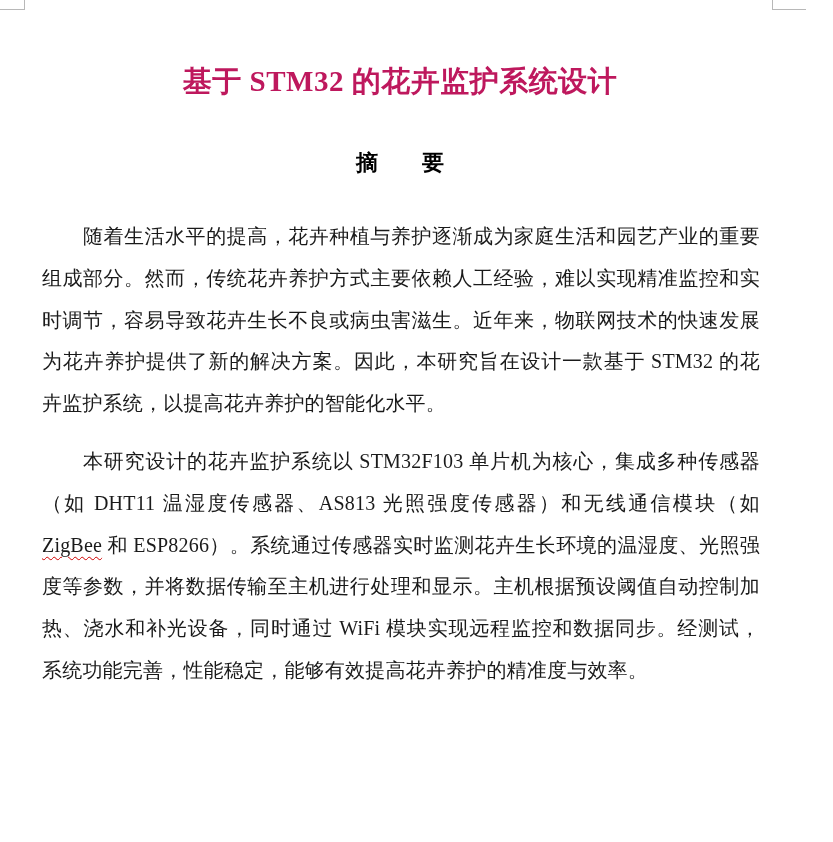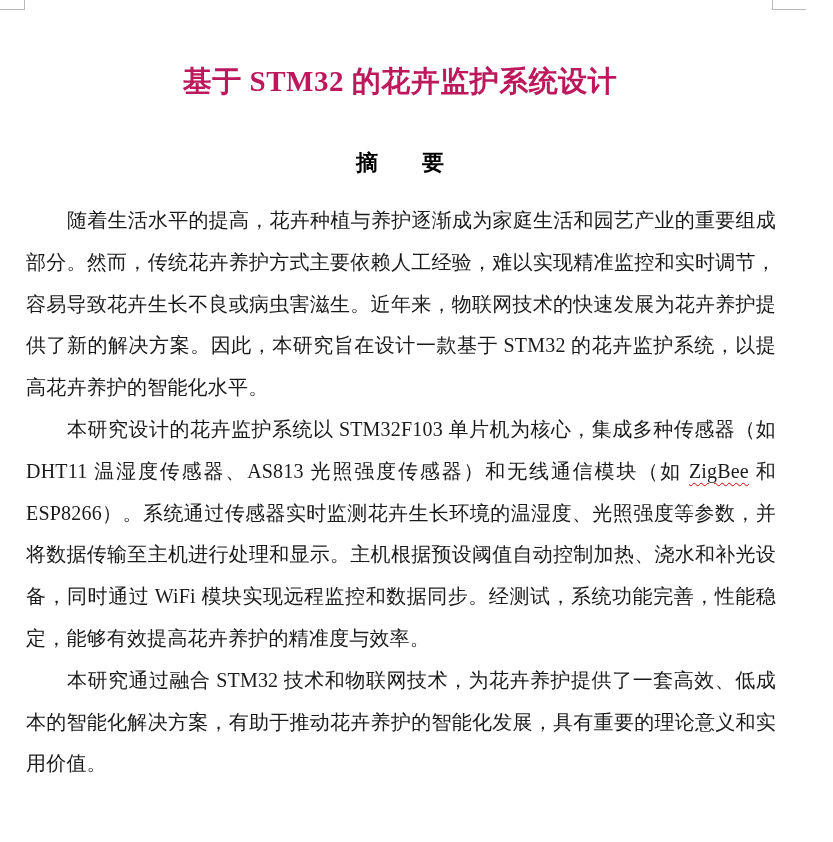--- a/index.html
+++ b/index.html
@@ -69,21 +69,21 @@
       position: absolute;
       left: 26px;
       top: 200px;
       width: 750px;
       font-size: 20px;
       line-height: 41.8px;
       text-align: justify;
       letter-spacing: 0.2px;
     }
     .para {
-      margin: 0;
+      margin: 16px;
       text-indent: 41px;
     }
     .spell-error {
       text-decoration: underline wavy #d00000;
       text-decoration-thickness: 1px;
       text-underline-offset: 4px;
     }
   </style>
 </head>
 <body>
@@ -93,14 +93,13 @@
 
 <h1 class="page-title">基于 STM32 的花卉监护系统设计</h1>
 
 <div class="abstract-heading">
   <span>摘</span><span class="gap"></span><span>要</span>
 </div>
 
 <div class="body-text">
   <p class="para">随着生活水平的提高，花卉种植与养护逐渐成为家庭生活和园艺产业的重要组成部分。然而，传统花卉养护方式主要依赖人工经验，难以实现精准监控和实时调节，容易导致花卉生长不良或病虫害滋生。近年来，物联网技术的快速发展为花卉养护提供了新的解决方案。因此，本研究旨在设计一款基于 STM32 的花卉监护系统，以提高花卉养护的智能化水平。</p>
   <p class="para"><span>本研究设计的花卉监护系统以 STM32F103 单片机为核心，集成多种传感器（如 DHT11 温湿度传感器、AS813 光照强度传感器）和无线通信模块（如 </span><span class="spell-error">ZigBee</span><span> 和 ESP8266）。系统通过传感器实时监测花卉生长环境的温湿度、光照强度等参数，并将数据传输至主机进行处理和显示。主机根据预设阈值自动控制加热、浇水和补光设备，同时通过 WiFi 模块实现远程监控和数据同步。经测试，系统功能完善，性能稳定，能够有效提高花卉养护的精准度与效率。</span></p>
-  <p class="para">本研究通过融合 STM32 技术和物联网技术，为花卉养护提供了一套高效、低成本的智能化解决方案，有助于推动花卉养护的智能化发展，具有重要的理论意义和实用价值。</p>
 </div>
 
 </body></html>

